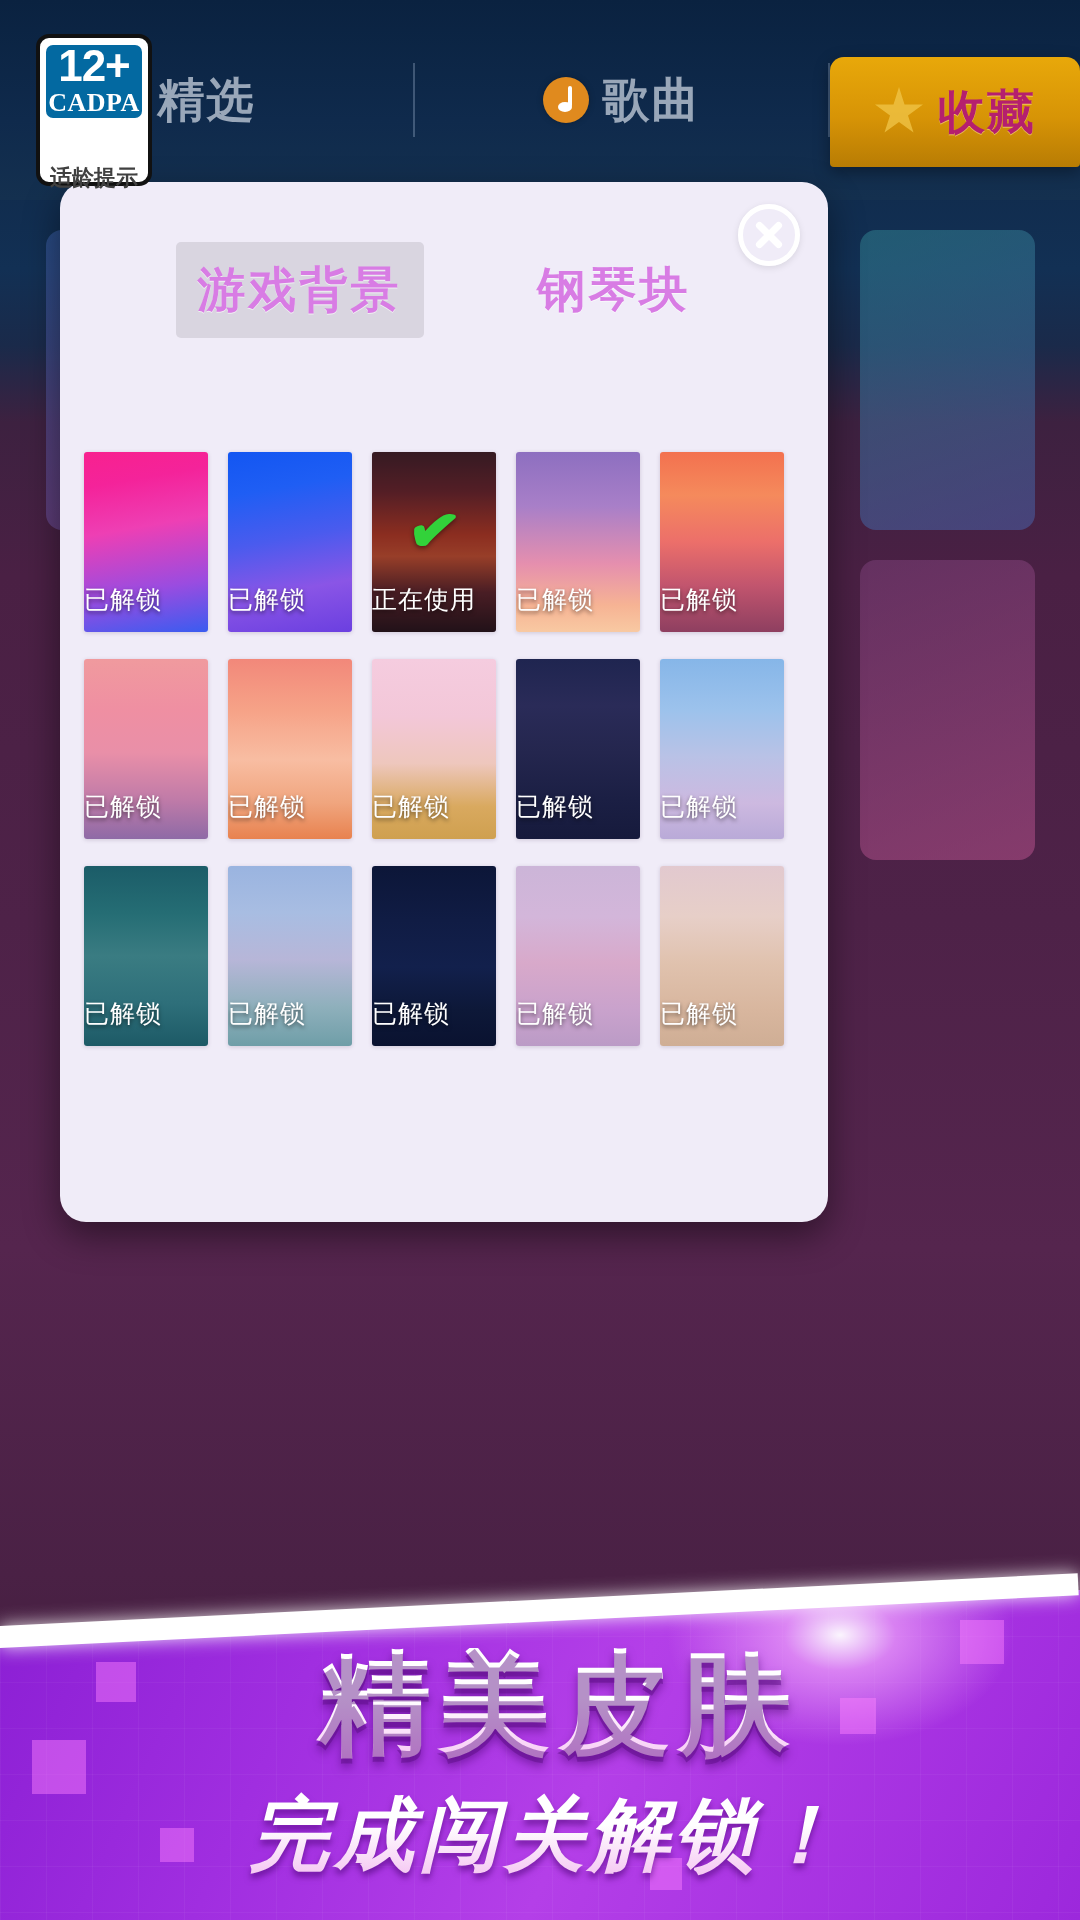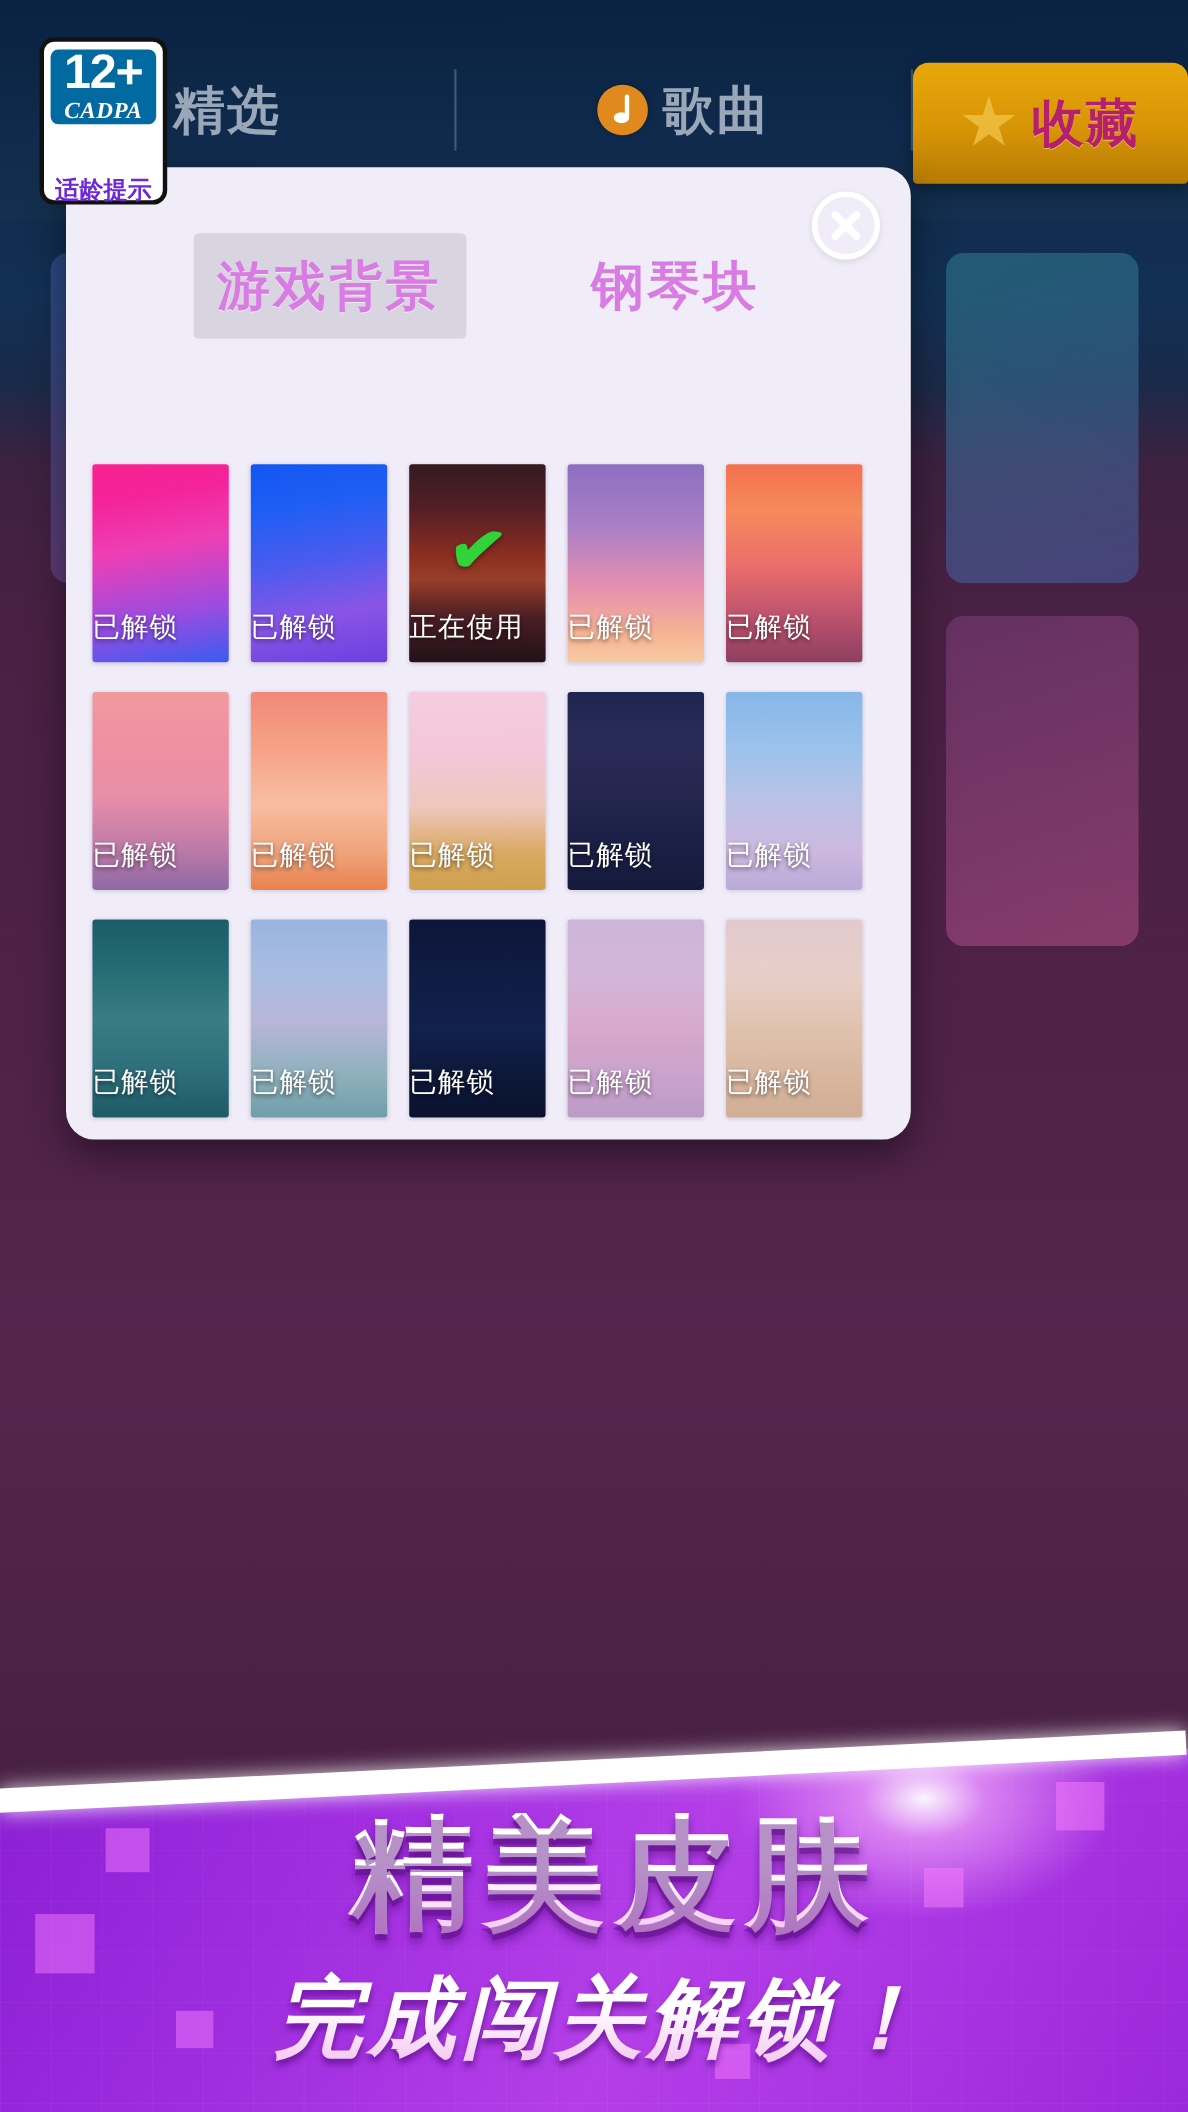--- a/index.html
+++ b/index.html
@@ -85,27 +85,27 @@
     display:flex; flex-direction:column; align-items:center;
     padding:7px 6px 2px 6px;
   }
   #cadpa .plate{
     width:100%; flex:1 1 auto; background:#0369a1;
     border-radius:7px; color:#fff;
     display:flex; flex-direction:column;
     align-items:center; justify-content:center; gap:1px;
   }
   #cadpa .age{ font-size:44px; font-weight:bold; line-height:.95; letter-spacing:-1px; }
-  #cadpa .org{ font-family:"Liberation Serif", serif; font-size:21px; font-weight:bold; letter-spacing:.5px;font-style:italic; }
-  #cadpa .tip{ font-size:22px; color:#6d28d9; font-weight:bold; line-height:30px;margin-top:45px; }
+  #cadpa .org{ font-family:"Liberation Serif", serif; font-size:26px; font-weight:bold; letter-spacing:.5px; }
+  #cadpa .tip{ font-size:22px; color:#404040; font-weight:bold; line-height:30px;margin-top:45px; }
 
   
   #modal{
-    position:absolute; left:60px; top:152px;
-    width:768px; height:884px;
+    position:absolute; left:60px; top:182px;
+    width:768px; height:1040px;
     background:#f0ecf8; border-radius:26px;
     box-shadow:0 14px 36px rgba(0,0,0,.45);
     z-index:40;
   }
   #close-btn{
     position:absolute; right:28px; top:22px;
     width:62px; height:62px; border-radius:50%;
     border:5px solid #ffffff; background:transparent;
     box-shadow:0 2px 7px rgba(0,0,0,.10);
   }

